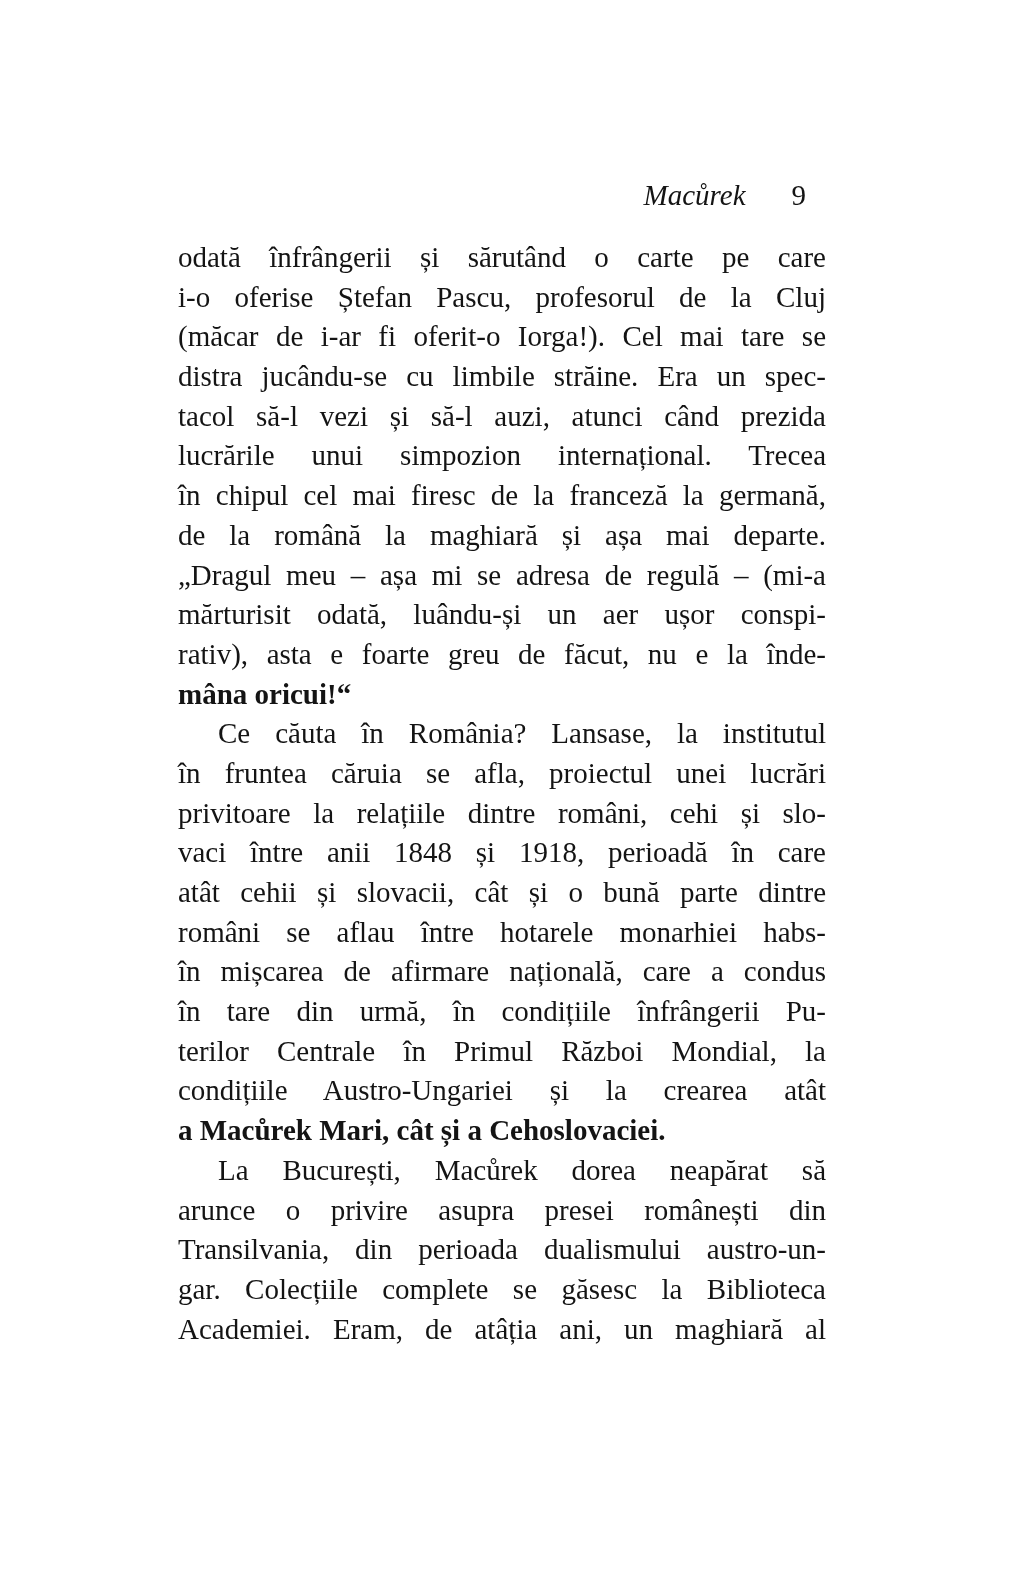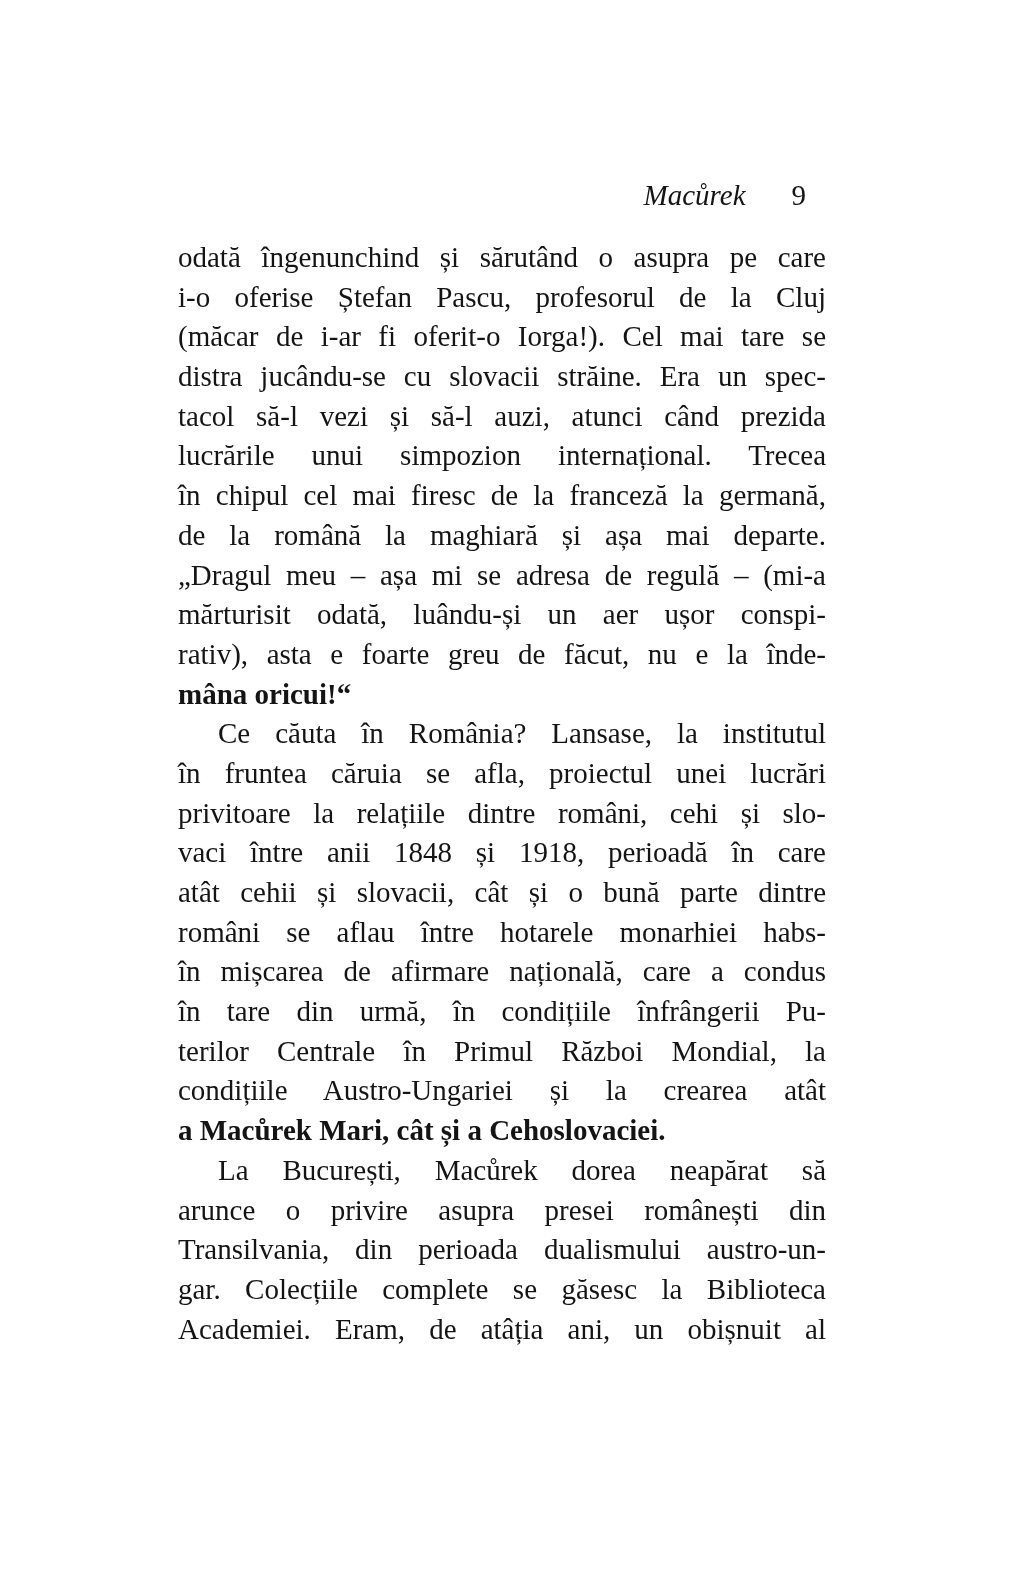--- a/index.html
+++ b/index.html
@@ -65,24 +65,24 @@
 <body>
 
 <div class="page">
   <div class="text-block">
     <div class="running-header">
       <span class="running-title">Macůrek</span>
       <span class="page-number">9</span>
     </div>
     <div class="body-text" id="body-text">
         <div class="paragraph">
-          <div class="line">odată îngenunchind și sărutând o asupra pe care</div>
+          <div class="line">odată înfrângerii și sărutând o carte pe care</div>
           <div class="line">i-o oferise Ștefan Pascu, profesorul de la Cluj</div>
           <div class="line">(măcar de i-ar fi oferit-o Iorga!). Cel mai tare se</div>
-          <div class="line">distra jucându-se cu slovacii străine. Era un spec-</div>
+          <div class="line">distra jucându-se cu limbile străine. Era un spec-</div>
           <div class="line">tacol să-l vezi și să-l auzi, atunci când prezida</div>
           <div class="line">lucrările unui simpozion internațional. Trecea</div>
           <div class="line">în chipul cel mai firesc de la franceză la germană,</div>
           <div class="line">de la română la maghiară și așa mai departe.</div>
           <div class="line">„Dragul meu – așa mi se adresa de regulă – (mi-a</div>
           <div class="line">mărturisit odată, luându-și un aer ușor conspi-</div>
           <div class="line">rativ), asta e foarte greu de făcut, nu e la înde-</div>
           <div class="line plain">mâna oricui!“</div>
         </div>
         <div class="paragraph">
@@ -96,17 +96,17 @@
           <div class="line">în tare din urmă, în condițiile înfrângerii Pu-</div>
           <div class="line">terilor Centrale în Primul Război Mondial, la</div>
           <div class="line">condițiile Austro-Ungariei și la crearea atât</div>
           <div class="line plain">a Macůrek Mari, cât și a Cehoslovaciei.</div>
         </div>
         <div class="paragraph">
           <div class="line indent">La București, Macůrek dorea neapărat să</div>
           <div class="line">arunce o privire asupra presei românești din</div>
           <div class="line">Transilvania, din perioada dualismului austro-un-</div>
           <div class="line">gar. Colecțiile complete se găsesc la Biblioteca</div>
-          <div class="line">Academiei. Eram, de atâția ani, un obișnuit al</div>
+          <div class="line">Academiei. Eram, de atâția ani, un maghiară al</div>
         </div>
       </div>
   </div>
 </div>
 
 </body></html>

